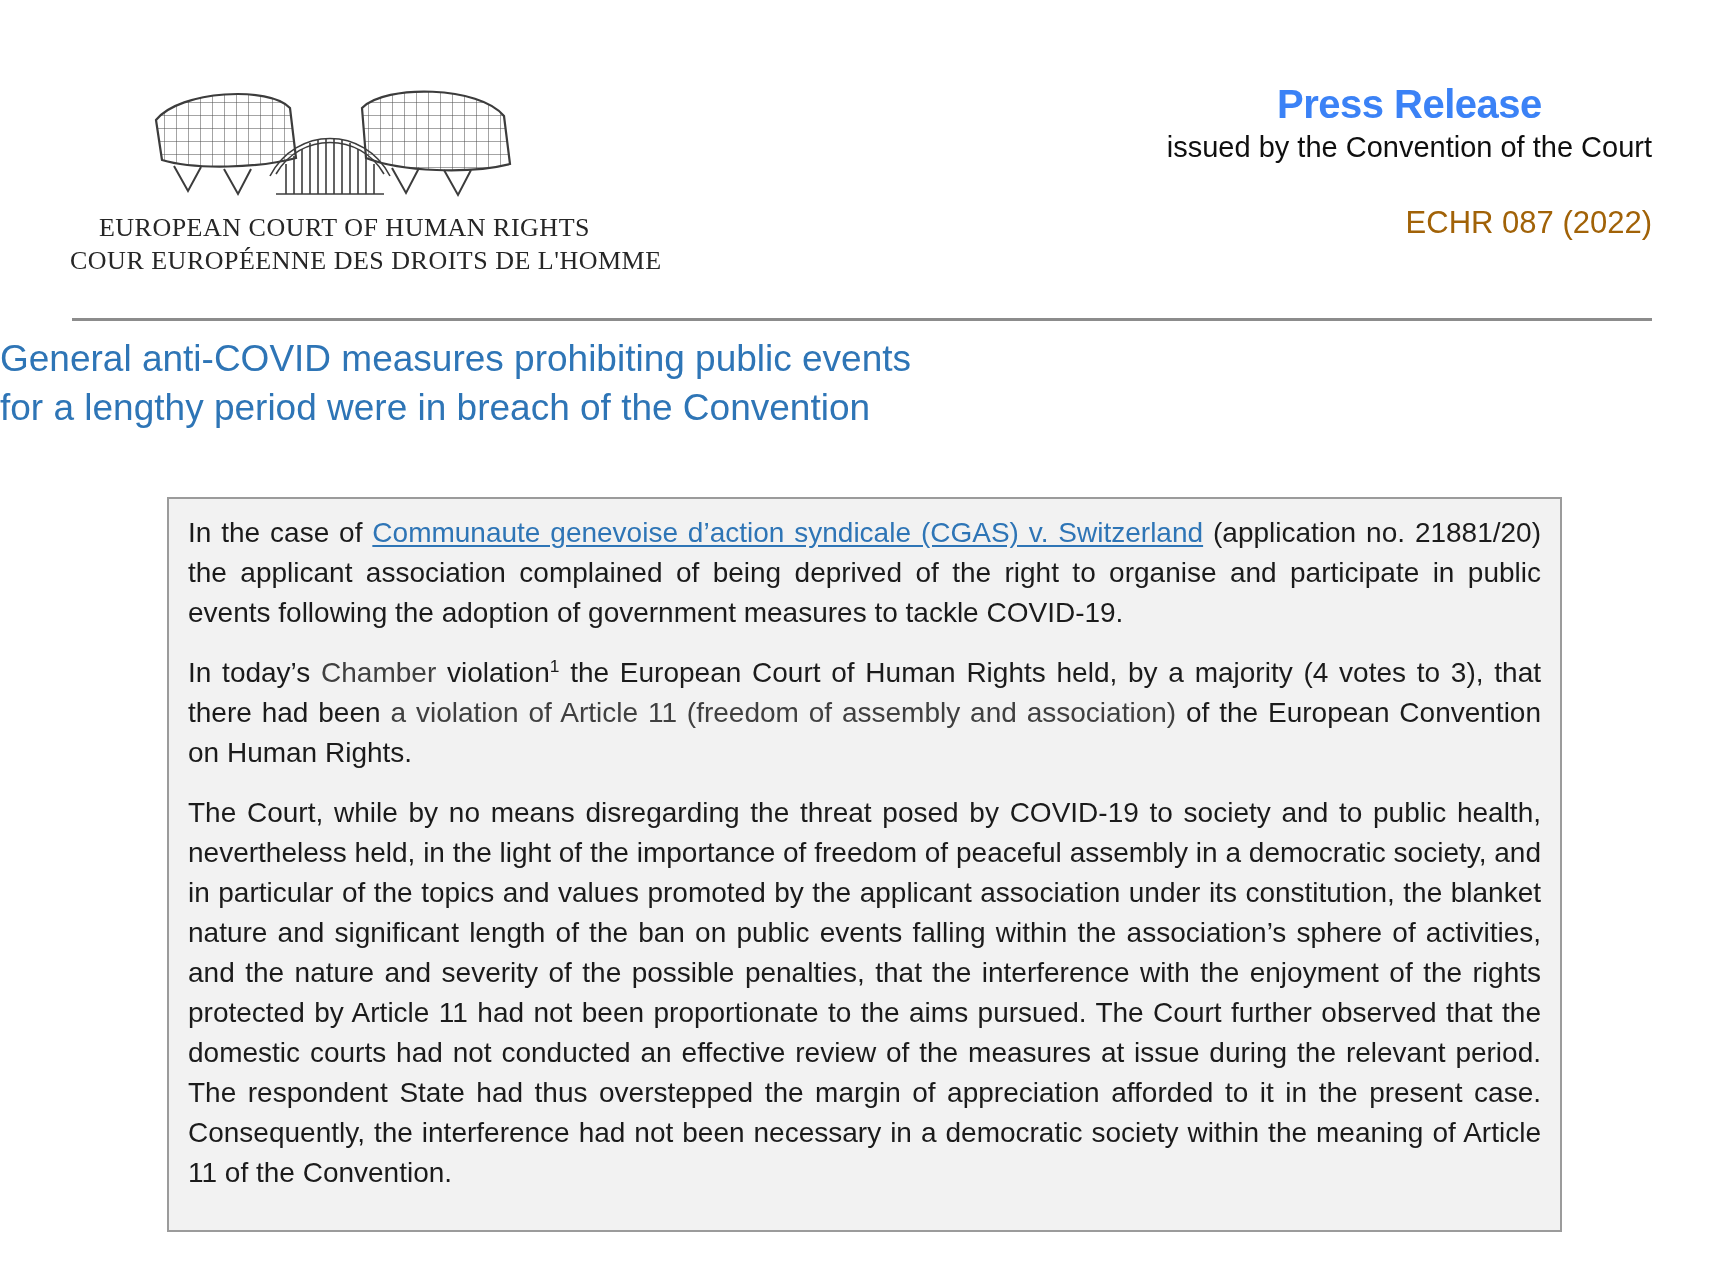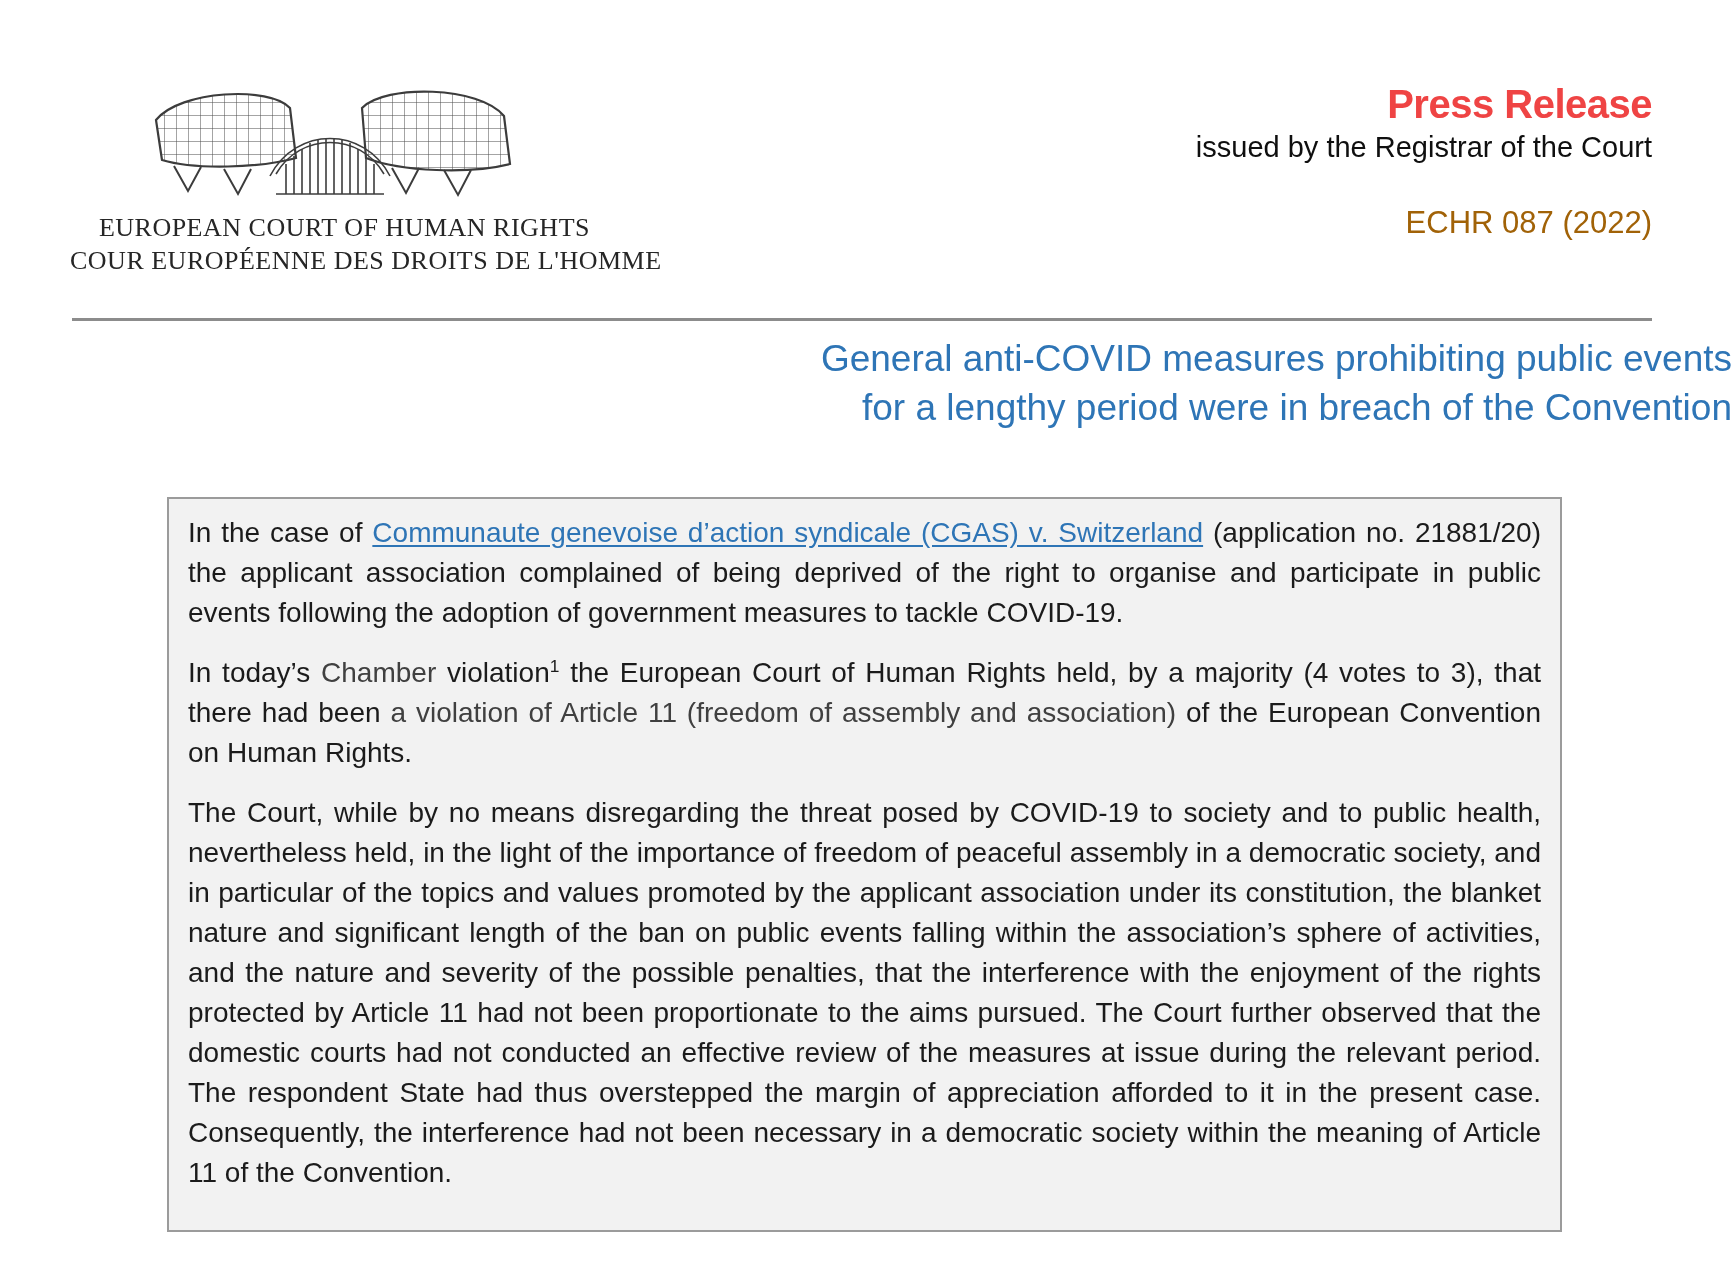--- a/index.html
+++ b/index.html
@@ -17,31 +17,31 @@
   .logo-block { position: absolute; left: 70px; top: 76px; width: 520px; text-align: right; }
   .building-svg { display: block; margin: 0 auto 10px; }
   .logo-line {
     font-family: "Liberation Serif", serif;
     font-size: 26px; line-height: 33px;
     color: #262626; letter-spacing: 0.5px; white-space: nowrap;
   }
 
   .press-block { position: absolute; top: 82px; right: 80px; text-align: right; }
   .press-release {
-    font-size: 40px; font-weight: 700; color: #ef4444;
-    line-height: 44px; letter-spacing: -0.5px;
+    font-size: 40px; font-weight: 700; color: #3b82f6;
+    line-height: 44px; letter-spacing: -0.5px; text-align: center;
   }
   .issued-by { font-size: 29px; line-height: 34px; color: #0f0f0f; margin-top: 4px; }
   .doc-number { font-size: 31px; line-height: 37px; color: #a16207; margin-top: 40px; }
   .date { font-size: 31px; line-height: 37px; color: #0f0f0f; }
 
   .divider { position: absolute; left: 72px; top: 318px; width: 1580px; height: 3px; background: #8c8c8c; }
 
   
-  .page-title { position: absolute; left: 0; top: 334px; width: 100%; text-align: right; }
+  .page-title { position: absolute; left: 0; top: 334px; width: 100%; text-align: left; }
   .page-title-inner {
     display: inline-block; max-width: 1340px;
     font-size: 37px; line-height: 49px;
     color: #2E75B6; text-wrap: balance;
   }
 
   
   .summary-box {
     position: absolute; left: 167px; top: 497px;
     width: 1395px; min-height: 735px;
@@ -96,21 +96,21 @@
       <path d="M 226 82 L 222 32 C 245 8, 340 10, 364 40 L 370 88 C 330 98, 262 96, 226 82 Z" fill="url(#grid)" stroke="#3c3c3c" stroke-width="2.2"></path>
       <path d="M 252 92 L 266 117 L 279 92 M 304 94 L 318 119 L 331 94" fill="none" stroke="#3c3c3c" stroke-width="2"></path>
     </g>
   </svg>
   <div class="logo-line">EUROPEAN COURT OF HUMAN RIGHTS</div>
   <div class="logo-line">COUR EUROPÉENNE DES DROITS DE L'HOMME</div>
 </div>
 
 <div class="press-block">
   <div class="press-release">Press Release</div>
-  <div class="issued-by">issued by the Registrar of the Court</div>
+  <div class="issued-by">issued by the Convention of the Court</div>
   <div class="doc-number">ECHR 087 (2022)</div>
 </div>
 
 <div class="divider"></div>
 
 <div class="page-title">
   <div class="page-title-inner">General anti-COVID measures prohibiting public events for a lengthy period were in breach of the Convention</div>
 </div>
 
 <div class="summary-box">

